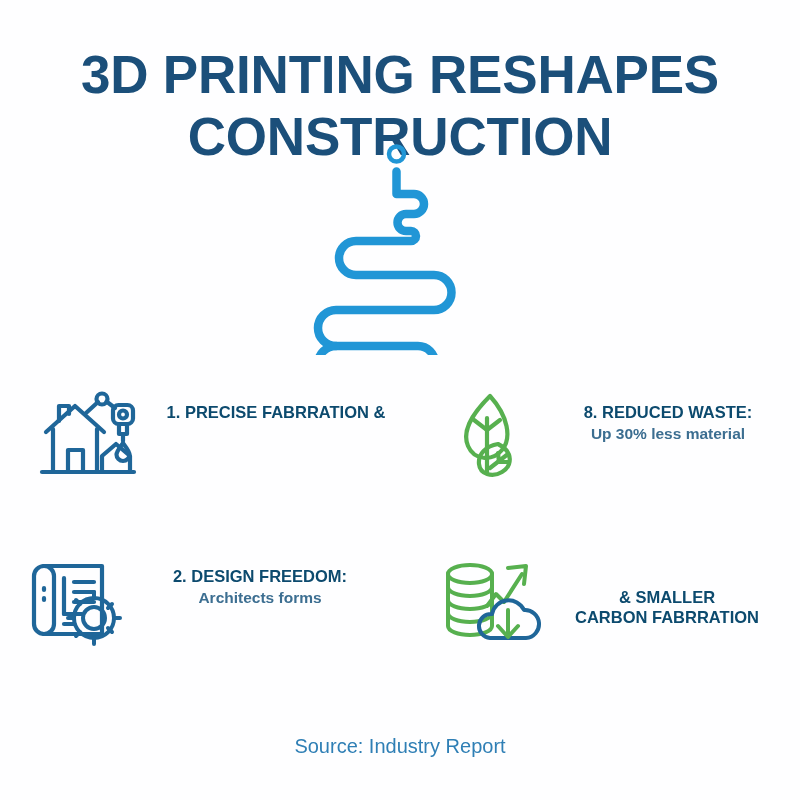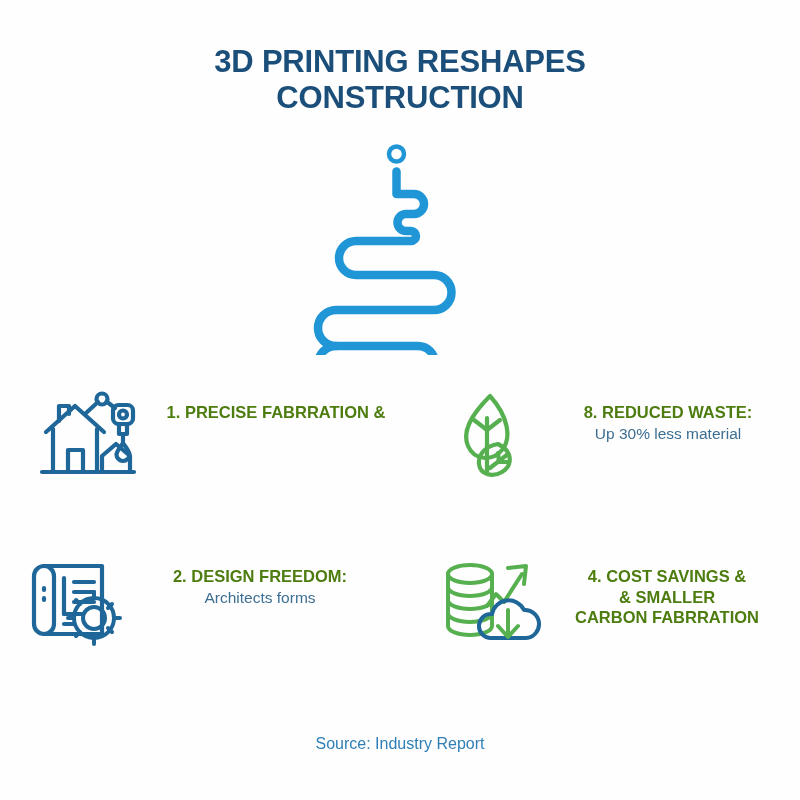--- a/index.html
+++ b/index.html
@@ -28,21 +28,21 @@
     position: absolute;
     top: 44px;
     left: 0;
     width: 800px;
     text-align: center;
   }
   .title-line {
     display: block;
     font-family: "Liberation Sans", sans-serif;
     font-weight: bold;
-    font-size: 31px;
+    font-size: 53px;
     letter-spacing: -0.2px;
     line-height: 1.17;
     color: #1b4f7a;
     white-space: nowrap;
   }
 
   
   .hero {
     position: absolute;
     top: 140px;
@@ -82,43 +82,43 @@
   .feature-1 .feature-text,
   .feature-2 .feature-text { text-align: center; padding-left: 6px; }
   .feature-3 .feature-text,
   .feature-4 .feature-text { text-align: center; padding-left: 10px; }
 
   .feature-heading {
     font-family: "Liberation Sans", sans-serif;
     font-weight: bold;
     font-size: 16.5px;
     line-height: 1.25;
-    color: #4d7c0f;
+    color: #0c4a6e;
     margin: 0;
   }
   .feature-desc {
     font-family: "Liberation Sans", sans-serif;
-    font-weight: normal;
+    font-weight: bold;
     font-size: 15.5px;
     line-height: 1.3;
     color: #3c6e91;
     margin: 1px 0 0 0;
   }
 
   
   .footer {
     position: absolute;
     top: 735px;
     left: 0;
     width: 800px;
     text-align: center;
   }
   .footer-text {
     font-family: "Liberation Sans", sans-serif;
-    font-size: 16px;
+    font-size: 20px;
     color: #2f7fb5;
   }
 </style>
 </head>
 <body>
 
 <div class="canvas">
 
   <div class="title-block">
     <span class="title-line">3D PRINTING RESHAPES</span>
@@ -257,21 +257,21 @@
           <path d="M50 86 A12 12 0 0 1 52 62 A17 17 0 0 1 84 58 A13 13 0 0 1 86 86 Z"></path>
         </g>
         <g stroke="#57b04f" stroke-width="4" stroke-linecap="round" stroke-linejoin="round" fill="none">
 
           <path d="M68 58 L68 82"></path>
           <path d="M58 74 L68 85 L78 74"></path>
         </g>
       </svg>
       <div class="feature-text">
         <p class="feature-heading">
-          <span>4. COST SAVINGS &amp;</span><br>
+          <br>
           <span>&amp; SMALLER</span><br>
           <span>CARBON FABRRATION</span>
         </p>
       </div>
     </div>
 
   </div>
 
   <div class="footer">
     <span class="footer-text">Source: Industry Report</span>

